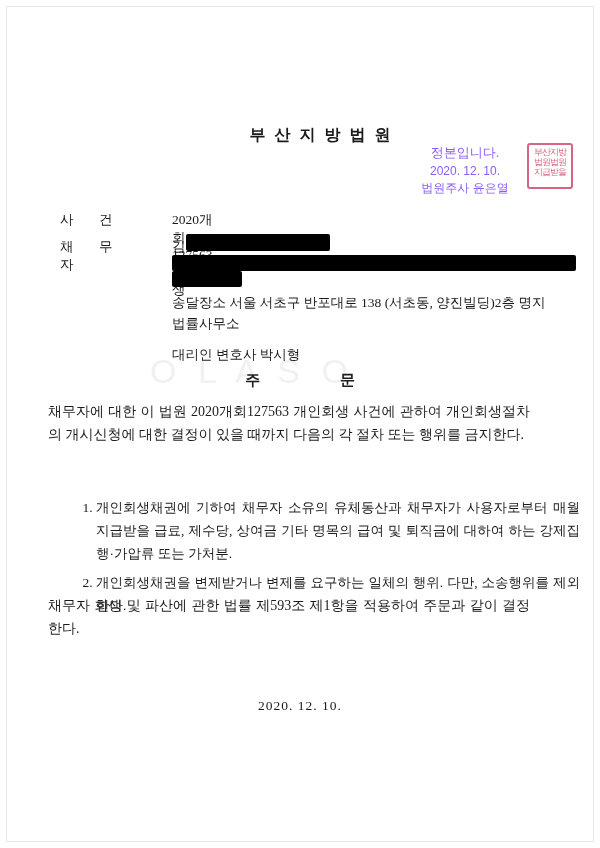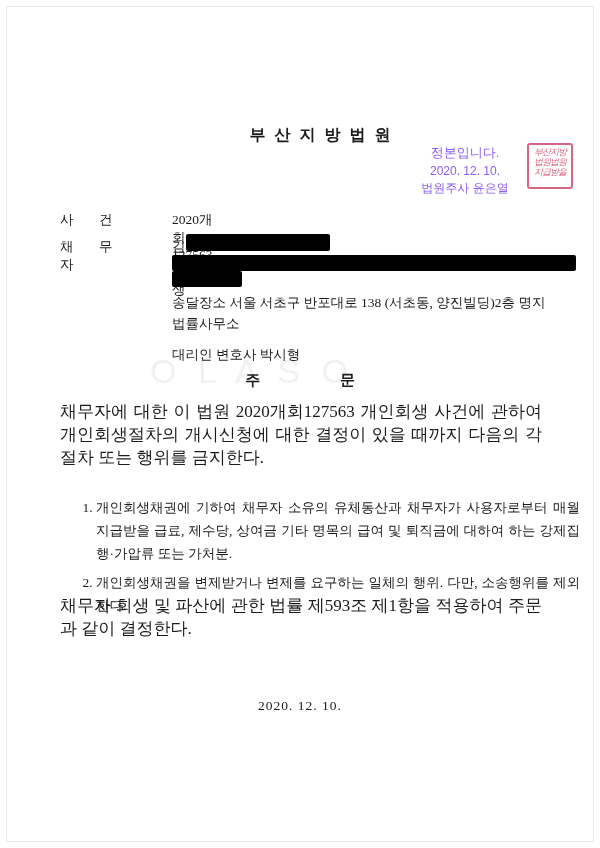--- a/index.html
+++ b/index.html
@@ -76,21 +76,21 @@
     font-family: "Liberation Sans", sans-serif;
     font-size: 9px;
     line-height: 10px;
     letter-spacing: -1px;
     padding: 2px 1px;
     box-sizing: border-box;
     overflow: hidden;
     text-align: center;
     opacity: .85;
   }
-  .seal span { display: block; font-style: italic; }
+  .seal span { display: block; }
 
   
   .field {
     position: absolute;
     font-size: 13.5px;
   }
   .field-label {
     position: absolute;
     left: 60px;
     width: 96px;
@@ -132,23 +132,23 @@
     font-size: 15px;
     font-weight: bold;
     letter-spacing: 38px;
     text-indent: 38px;
   }
   .head-main { top: 371px; }
   .head-reason { top: 567px; }
 
   .para {
     position: absolute;
-    left: 60px;
+    left: 48px;
     width: 482px;
-    font-size: 17px;
+    font-size: 14px;
     line-height: 23px;
     text-align: justify;
   }
   .para-main { top: 400px; }
   .para-reason { top: 594px; }
 
   ol.items {
     position: absolute;
     left: 60px;
     top: 480px;

